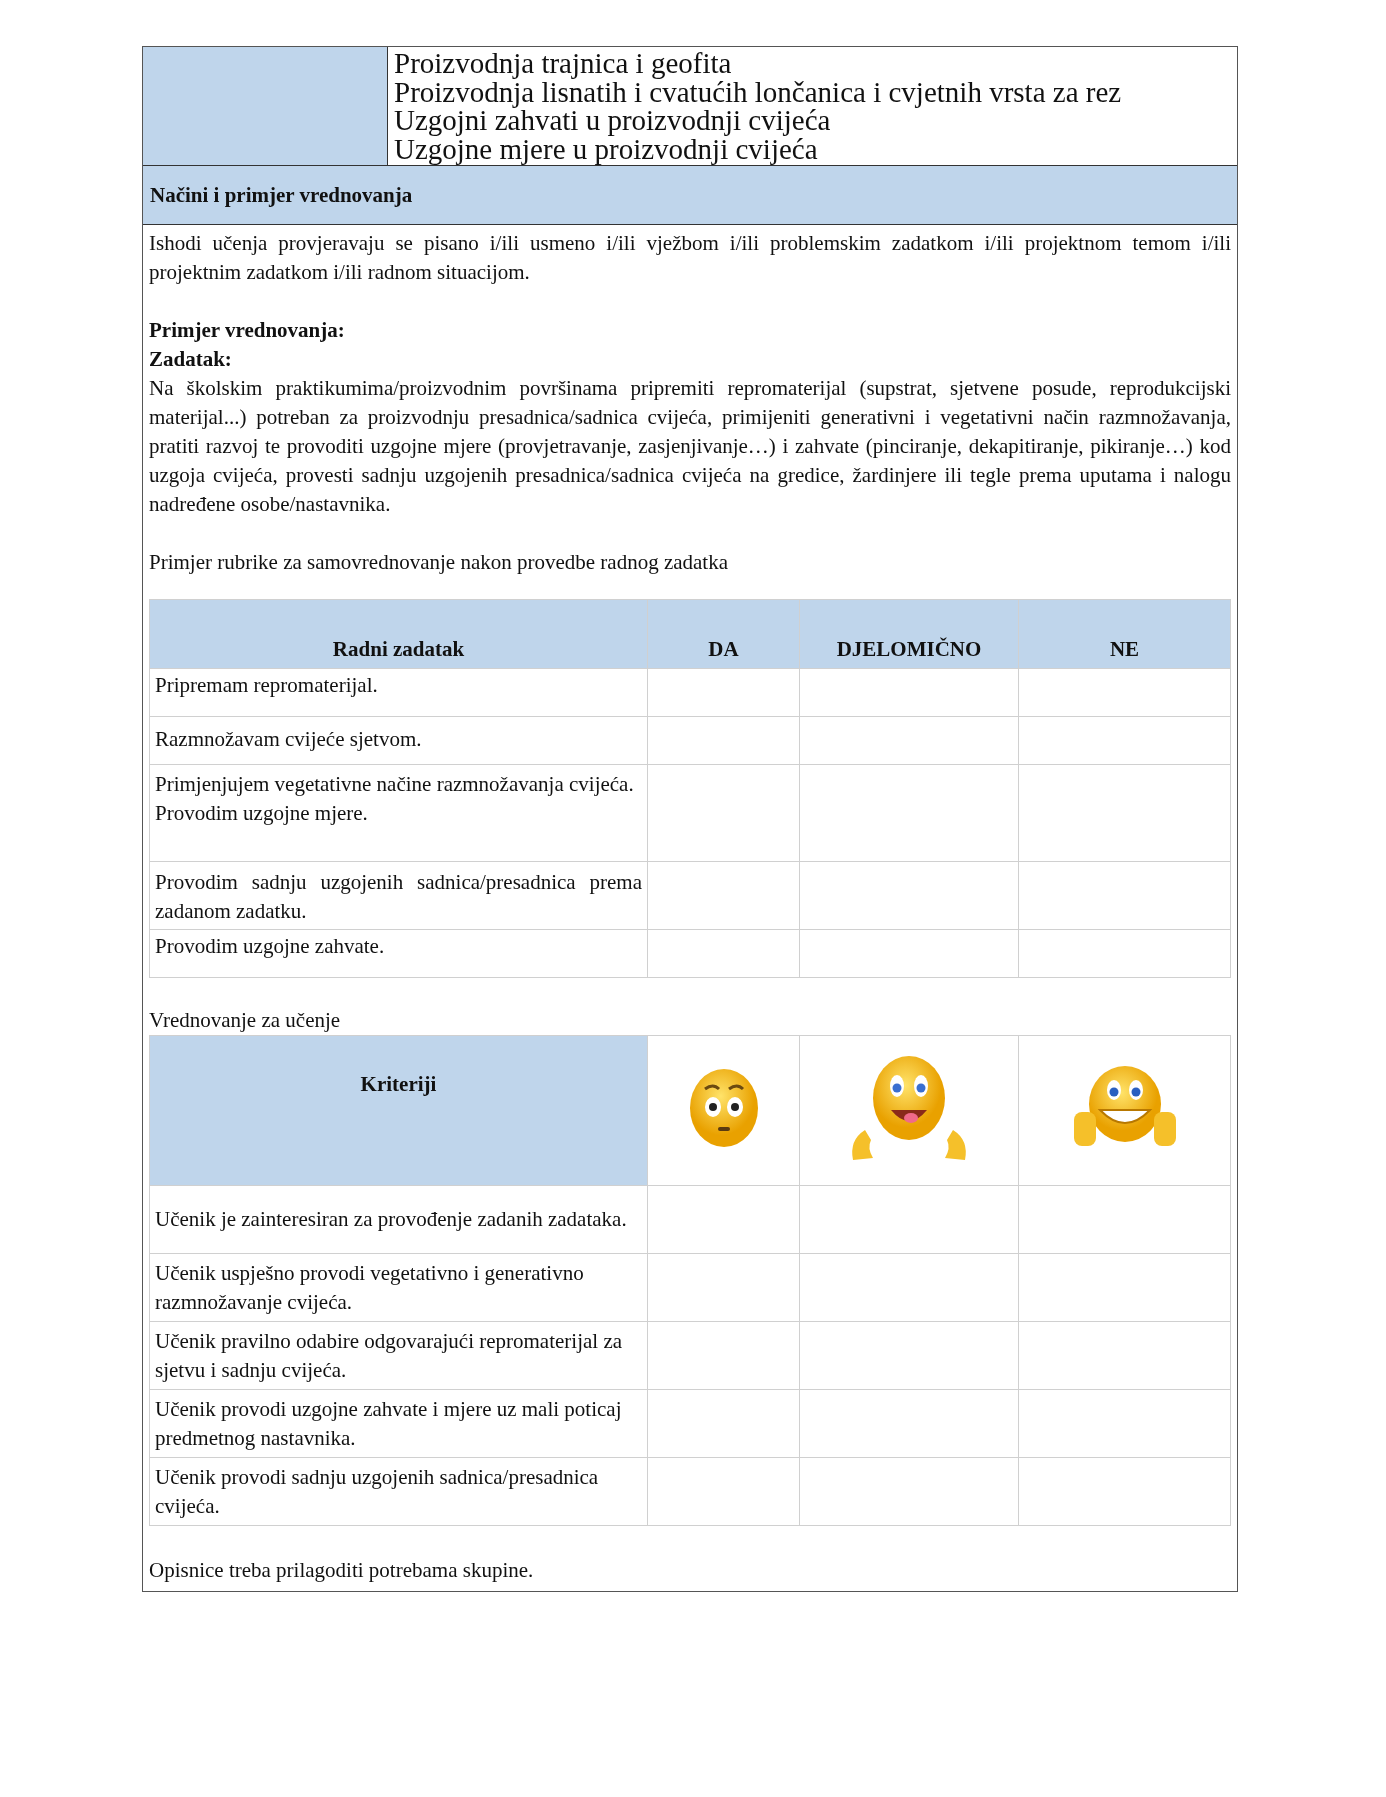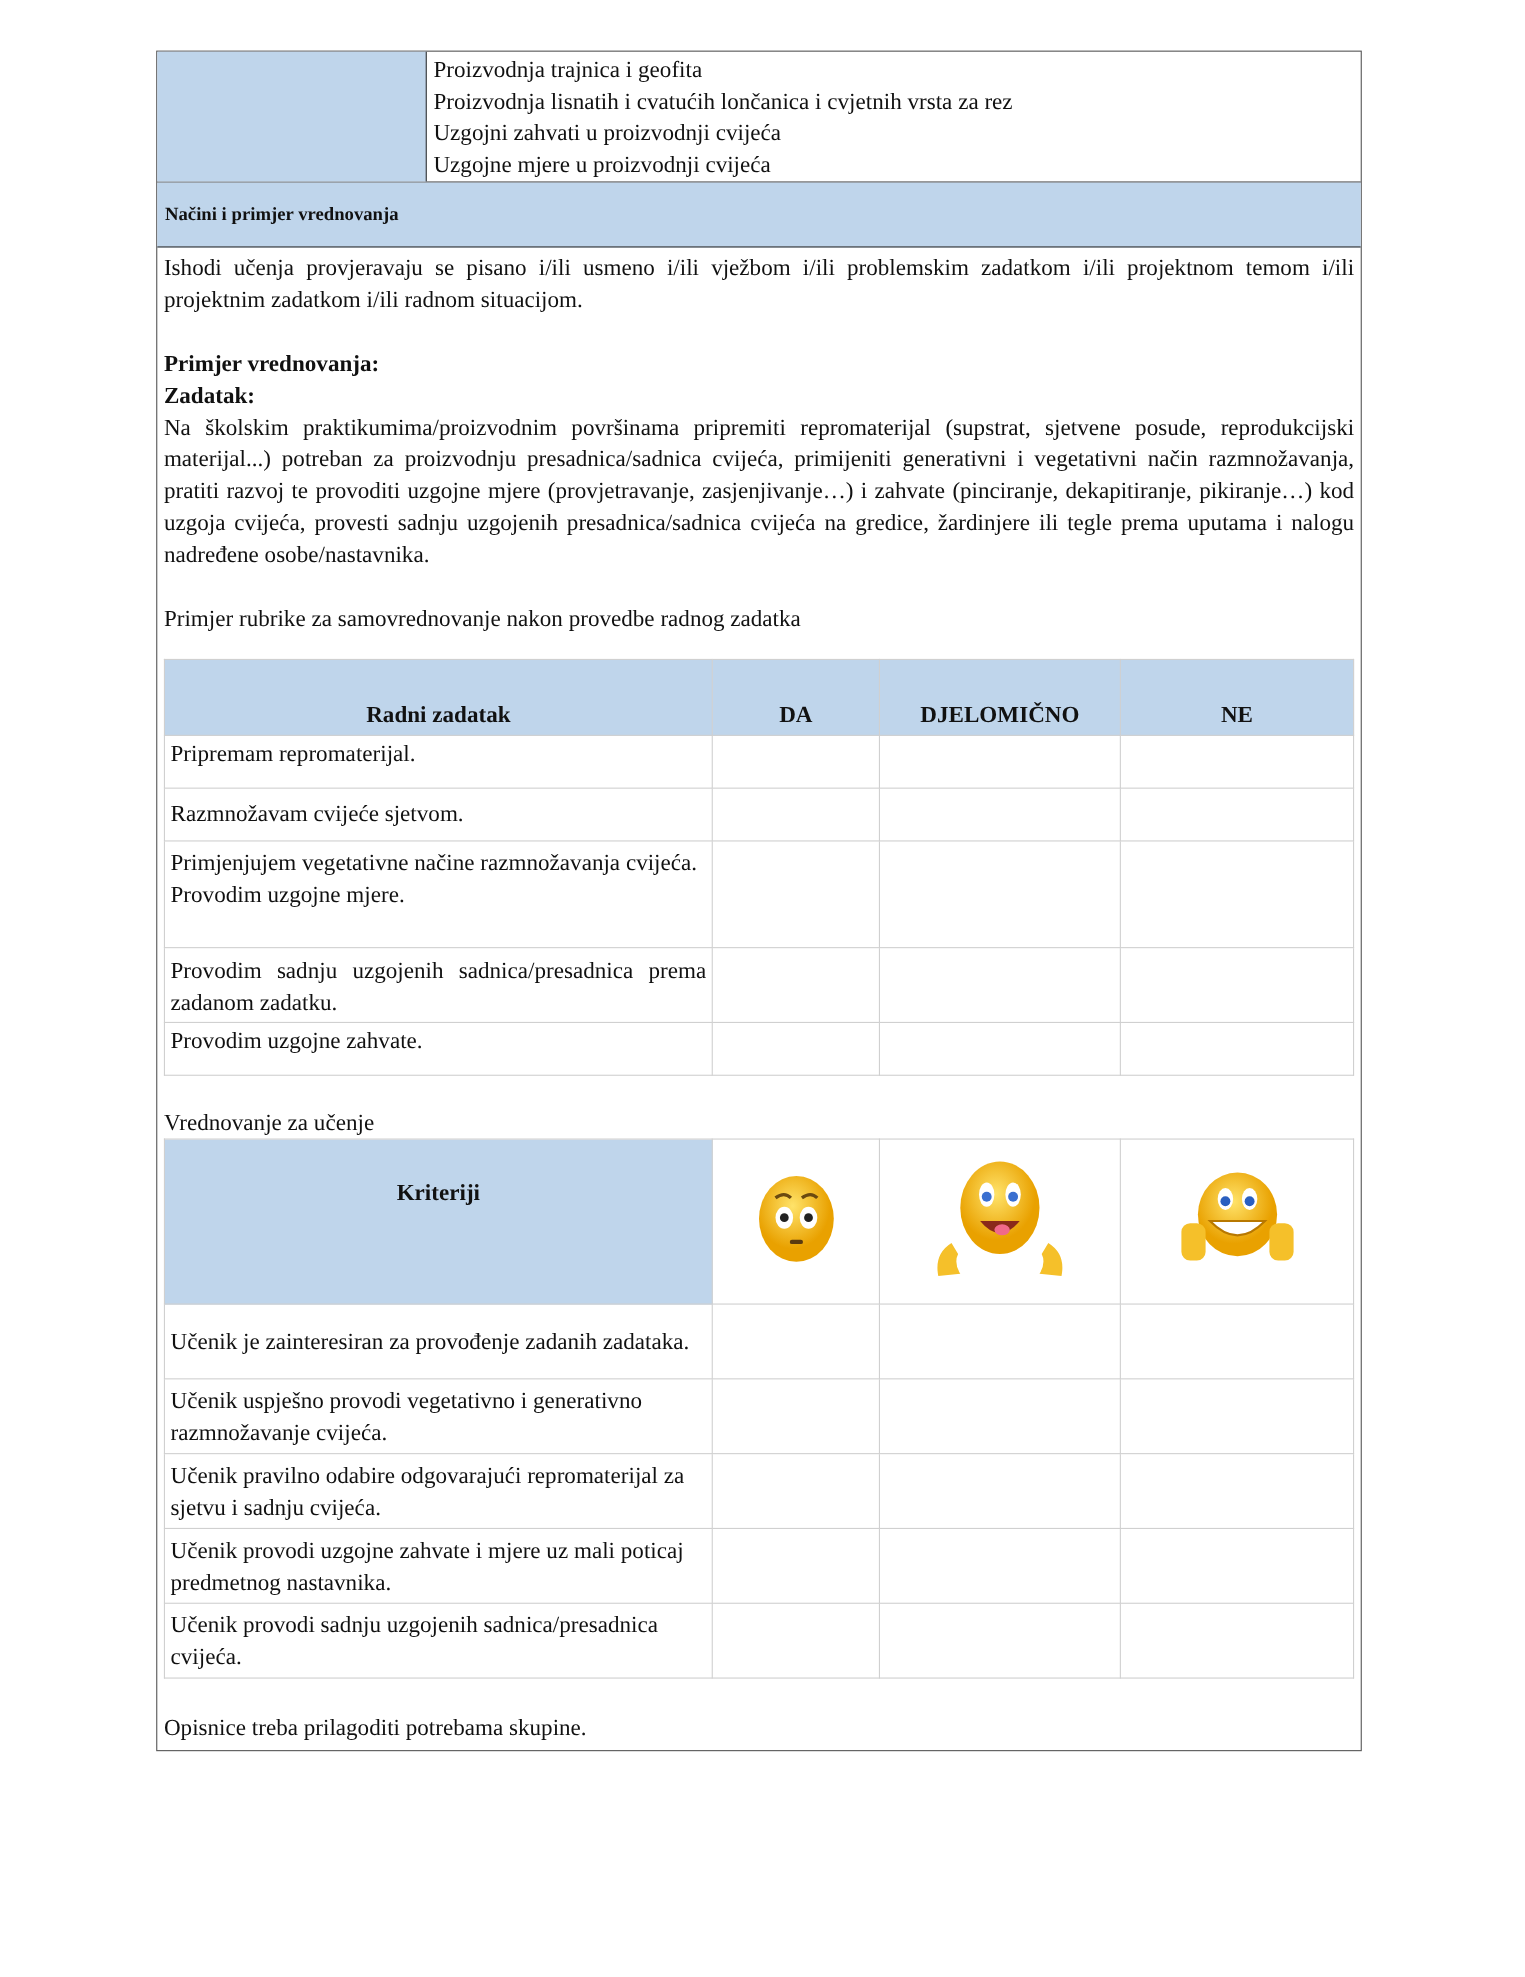--- a/index.html
+++ b/index.html
@@ -1,21 +1,21 @@
 <!DOCTYPE html>
 <html><head>
 <meta charset="utf-8">
 <style>
   html,body{margin:0;padding:0;background:#fff;}
   body{width:1386px;height:1797px;position:relative;font-family:"Liberation Serif","DejaVu Serif",serif;color:#111;}
   .outer{position:absolute;left:142px;top:46px;width:1096px;border:1.5px solid #555;box-sizing:border-box;}
   .toprow{display:flex;border-bottom:1.5px solid #333;}
   .topleft{width:244px;background:#bfd5eb;border-right:1.5px solid #333;}
-  .topright{flex:1;padding:2px 6px;font-size:21px;line-height:28.5px;}
-  .sectionhead{background:#bfd5eb;height:58px;border-bottom:1.5px solid #333;padding:0 7px;display:flex;align-items:center;font-weight:bold;font-size:17px;}
+  .topright{flex:1;padding:2px 6px;font-size:29px;line-height:28.5px;}
+  .sectionhead{background:#bfd5eb;height:58px;border-bottom:1.5px solid #333;padding:0 7px;display:flex;align-items:center;font-weight:bold;font-size:21px;}
   .body{padding:4px 6px 6px 6px;font-size:21px;line-height:29px;}
   .just{text-align:justify;}
   .bold{font-weight:bold;}
   .gap{height:29px;}
   table{border-collapse:collapse;width:1082px;margin-left:0px;font-size:21px;}
   td,th{border:1.5px solid #d0d0d0;vertical-align:top;padding:2px 5px;line-height:29px;}
   th{background:#bfd5eb;font-weight:bold;}
   .rt th{height:62px;vertical-align:bottom;padding-bottom:4px;}
   .emoji{display:flex;align-items:center;justify-content:center;height:140px;}
 </style>

